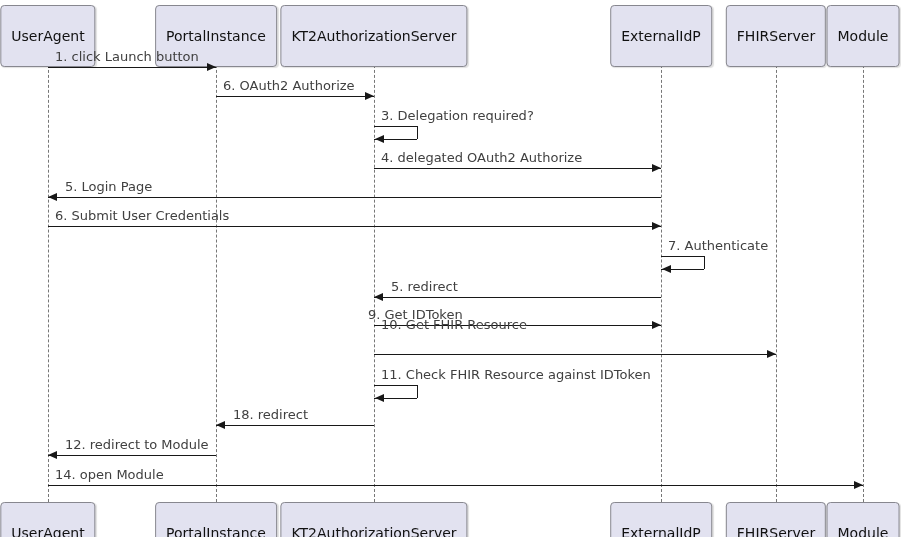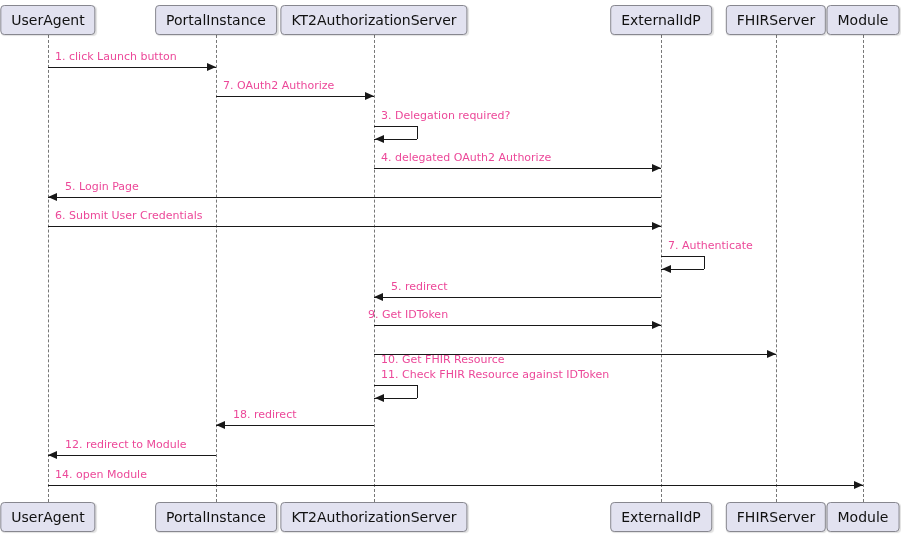--- a/index.html
+++ b/index.html
@@ -4,29 +4,29 @@
 <style>
   html,body{margin:0;padding:0;background:#ffffff;}
   #stage{
     position:relative;width:901px;height:537px;background:#ffffff;overflow:hidden;
     font-family:"DejaVu Sans","Liberation Sans",sans-serif;color:#181818;
   }
   .participant{
     position:absolute;height:28px;transform:translateX(-50%);
     background:#E2E2F0;border:1px solid #87878f;border-radius:4px;
     display:flex;align-items:center;justify-content:center;
-    padding:0 10px;font-size:14px;white-space:nowrap;color:#111;
+    padding:16px 10px;font-size:14px;white-space:nowrap;color:#111;
     box-shadow:1px 1px 1px rgba(0,0,0,0.12);
   }
   .lifeline{
     position:absolute;top:35px;height:467px;width:0;
     border-left:1px dashed #777777;
   }
   .msg-label{
-    position:absolute;font-size:11px;line-height:15px;height:15px;white-space:nowrap;color:#ec4899;
+    position:absolute;font-size:13px;line-height:15px;height:15px;white-space:nowrap;color:#404040;
   }
   .msg-line{position:absolute;height:0;border-top:1px solid #181818;}
   .msg-vline{position:absolute;width:0;border-left:1px solid #181818;}
   .ah-r{position:absolute;width:0;height:0;border-style:solid;
     border-width:4px 0 4px 9px;border-color:transparent transparent transparent #181818;}
   .ah-l{position:absolute;width:0;height:0;border-style:solid;
     border-width:4px 9px 4px 0;border-color:transparent #181818 transparent transparent;}
 </style>
 </head>
 <body>
@@ -54,21 +54,21 @@
   <div class="participant" style="left:776px;top:502px">FHIRServer</div>
   <div class="participant" style="left:863px;top:502px">Module</div>
 
   <div>
     <div class="msg-label" style="left:55px;top:49px">1. click Launch button</div>
     <div class="msg-line" style="left:48px;top:67px;width:168px"></div>
     <div class="ah-r" style="left:207px;top:63px"></div>
   </div>
 
   <div>
-    <div class="msg-label" style="left:223px;top:78px">7. OAuth2 Authorize</div>
+    <div class="msg-label" style="left:223px;top:78px">6. OAuth2 Authorize</div>
     <div class="msg-line" style="left:216px;top:96px;width:158px"></div>
     <div class="ah-r" style="left:365px;top:92px"></div>
   </div>
 
   <div>
     <div class="msg-label" style="left:381px;top:108px">3. Delegation required?</div>
     <div class="msg-line" style="left:374px;top:126px;width:43px"></div>
     <div class="msg-vline" style="left:417px;top:126px;height:13px"></div>
     <div class="msg-line" style="left:374px;top:139px;width:43px"></div>
     <div class="ah-l" style="left:375px;top:135px"></div>
@@ -106,21 +106,21 @@
     <div class="ah-l" style="left:374px;top:293px"></div>
   </div>
 
   <div>
     <div class="msg-label" style="left:368px;top:307px">9. Get IDToken</div>
     <div class="msg-line" style="left:374px;top:325px;width:287px"></div>
     <div class="ah-r" style="left:652px;top:321px"></div>
   </div>
 
   <div>
-    <div class="msg-label" style="left:381px;top:352px">10. Get FHIR Resource</div>
+    <div class="msg-label" style="left:381px;top:317px">10. Get FHIR Resource</div>
     <div class="msg-line" style="left:374px;top:354px;width:402px"></div>
     <div class="ah-r" style="left:767px;top:350px"></div>
   </div>
 
   <div>
     <div class="msg-label" style="left:381px;top:367px">11. Check FHIR Resource against IDToken</div>
     <div class="msg-line" style="left:374px;top:385px;width:43px"></div>
     <div class="msg-vline" style="left:417px;top:385px;height:13px"></div>
     <div class="msg-line" style="left:374px;top:398px;width:43px"></div>
     <div class="ah-l" style="left:375px;top:394px"></div>

